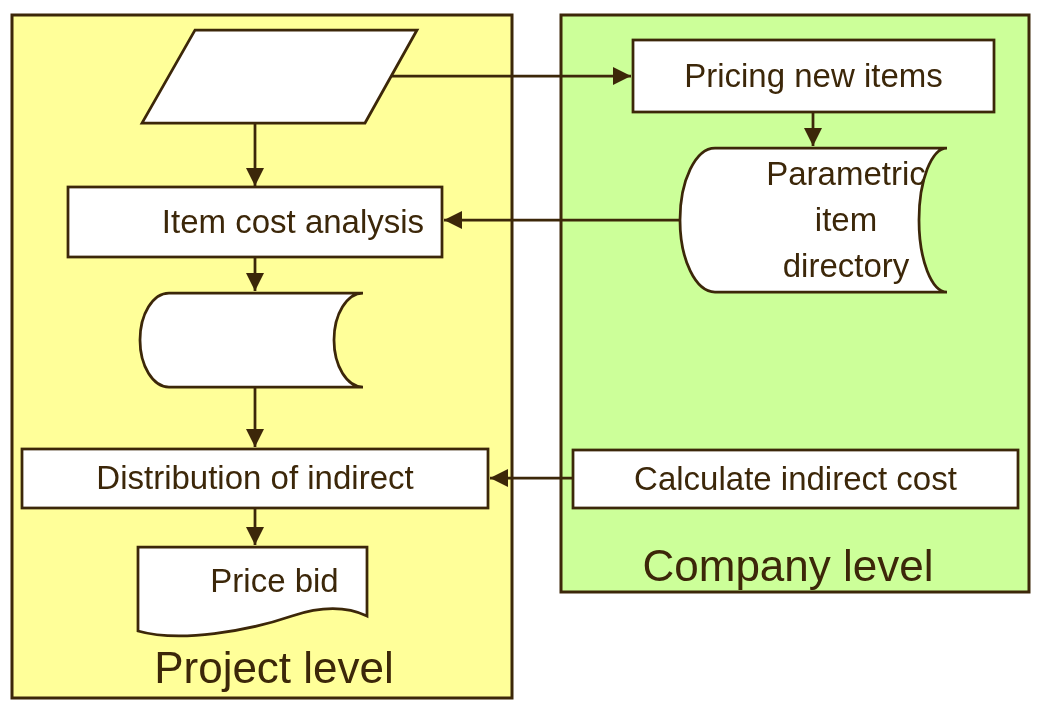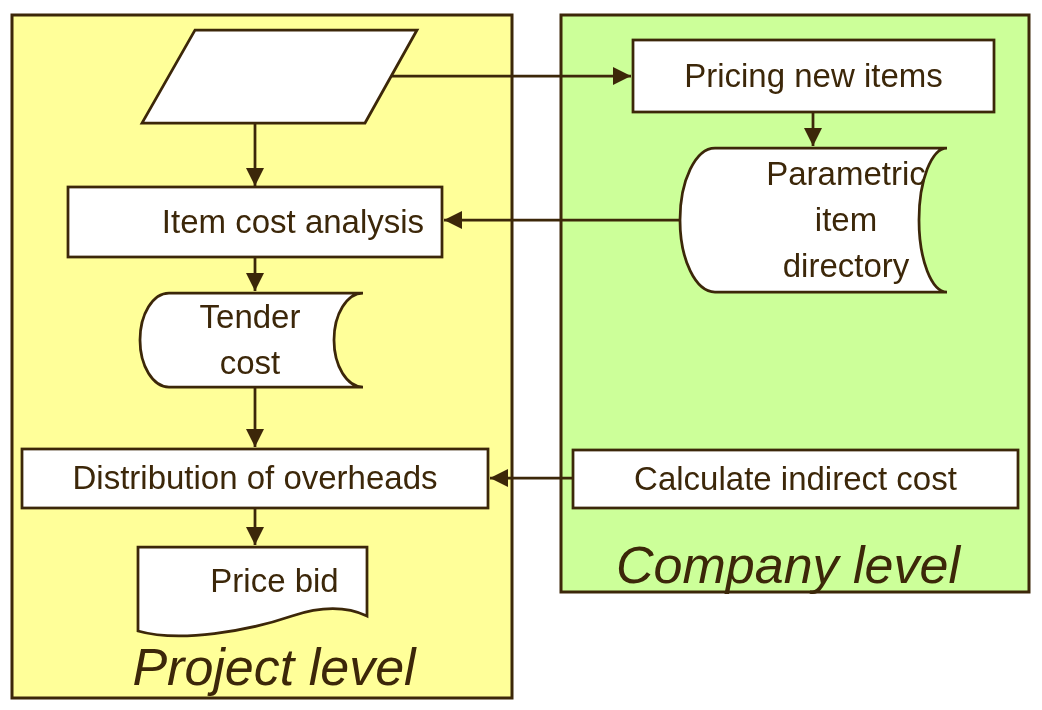--- a/index.html
+++ b/index.html
@@ -26,21 +26,21 @@
   #arrowhead path{fill:var(--stroke);}
   .label{
     position:absolute;
     display:flex;align-items:center;justify-content:center;
     color:var(--text);
     text-align:center;
     pointer-events:none;
   }
   .node-label{font-size:33px;line-height:1.4;}
   .node-label span{white-space:pre-line;}
-  .region-label{font-size:52px;line-height:1.1;font-style:italic;}
+  .region-label{font-size:44px;line-height:1.1;}
 </style>
 </head>
 <body>
 
 <div class="stage">
 
   <svg width="1042" height="710" viewBox="0 0 1042 710">
     <defs>
       <marker id="arrowhead" viewBox="0 0 10 10" refX="10" refY="5" markerWidth="22" markerHeight="18" markerUnits="userSpaceOnUse" orient="auto-start-reverse">
         <path d="M 0 0 L 10 5 L 0 10 z"></path>
@@ -67,27 +67,23 @@
     <rect class="node" x="633" y="40" width="361" height="72"></rect>
     <path class="node" d="M 947 148 L 715 148 A 35 72 0 0 0 715 292 L 947 292 A 28 72 0 0 1 947 148 Z"></path>
     <rect class="node" x="573" y="450" width="445" height="58"></rect>
   </svg>
 
 
   <div class="label node-label" style="left:68px;top:187px;width:374px;height:70px;padding-left:38px;">
     <span>Item cost analysis</span>
   </div>
 
-  <div class="label node-label" style="left:155px;top:293px;width:190px;height:94px;">
-    <span>Tender
-cost</span>
-  </div>
 
   <div class="label node-label" style="left:22px;top:449px;width:466px;height:59px;">
-    <span>Distribution of overheads</span>
+    <span>Distribution of indirect</span>
   </div>
 
   <div class="label node-label" style="left:138px;top:545px;width:229px;height:72px;padding-left:22px;">
     <span>Price bid</span>
   </div>
 
   <div class="label node-label" style="left:633px;top:40px;width:361px;height:72px;border-radius:8px;">
     <span>Pricing new items</span>
   </div>
 

